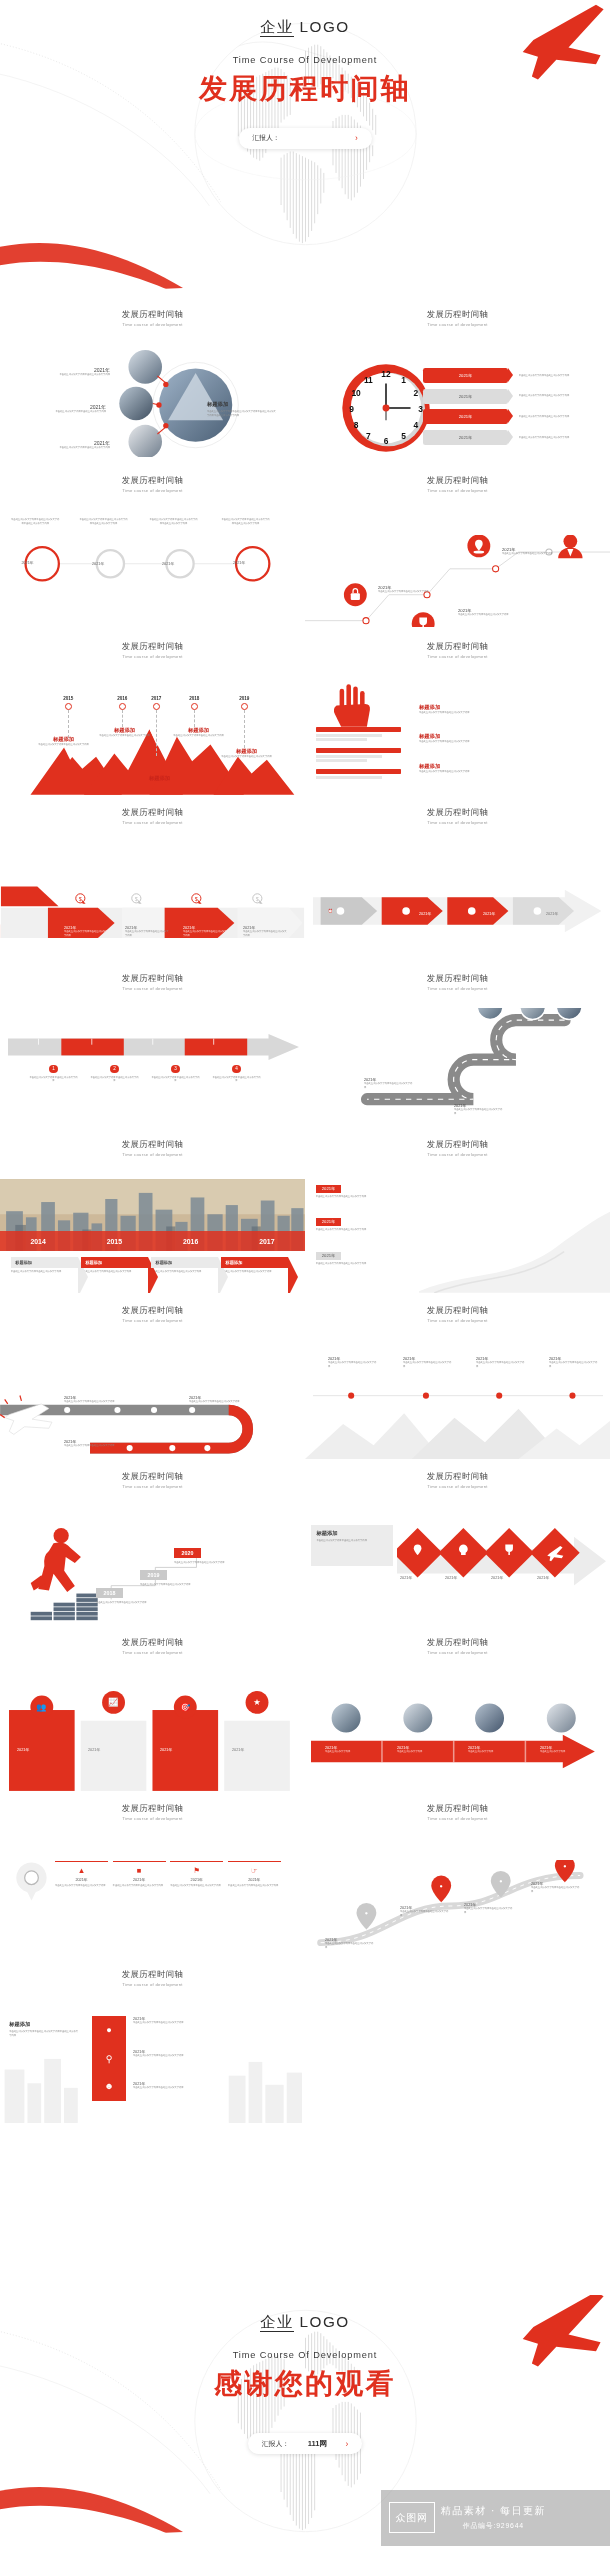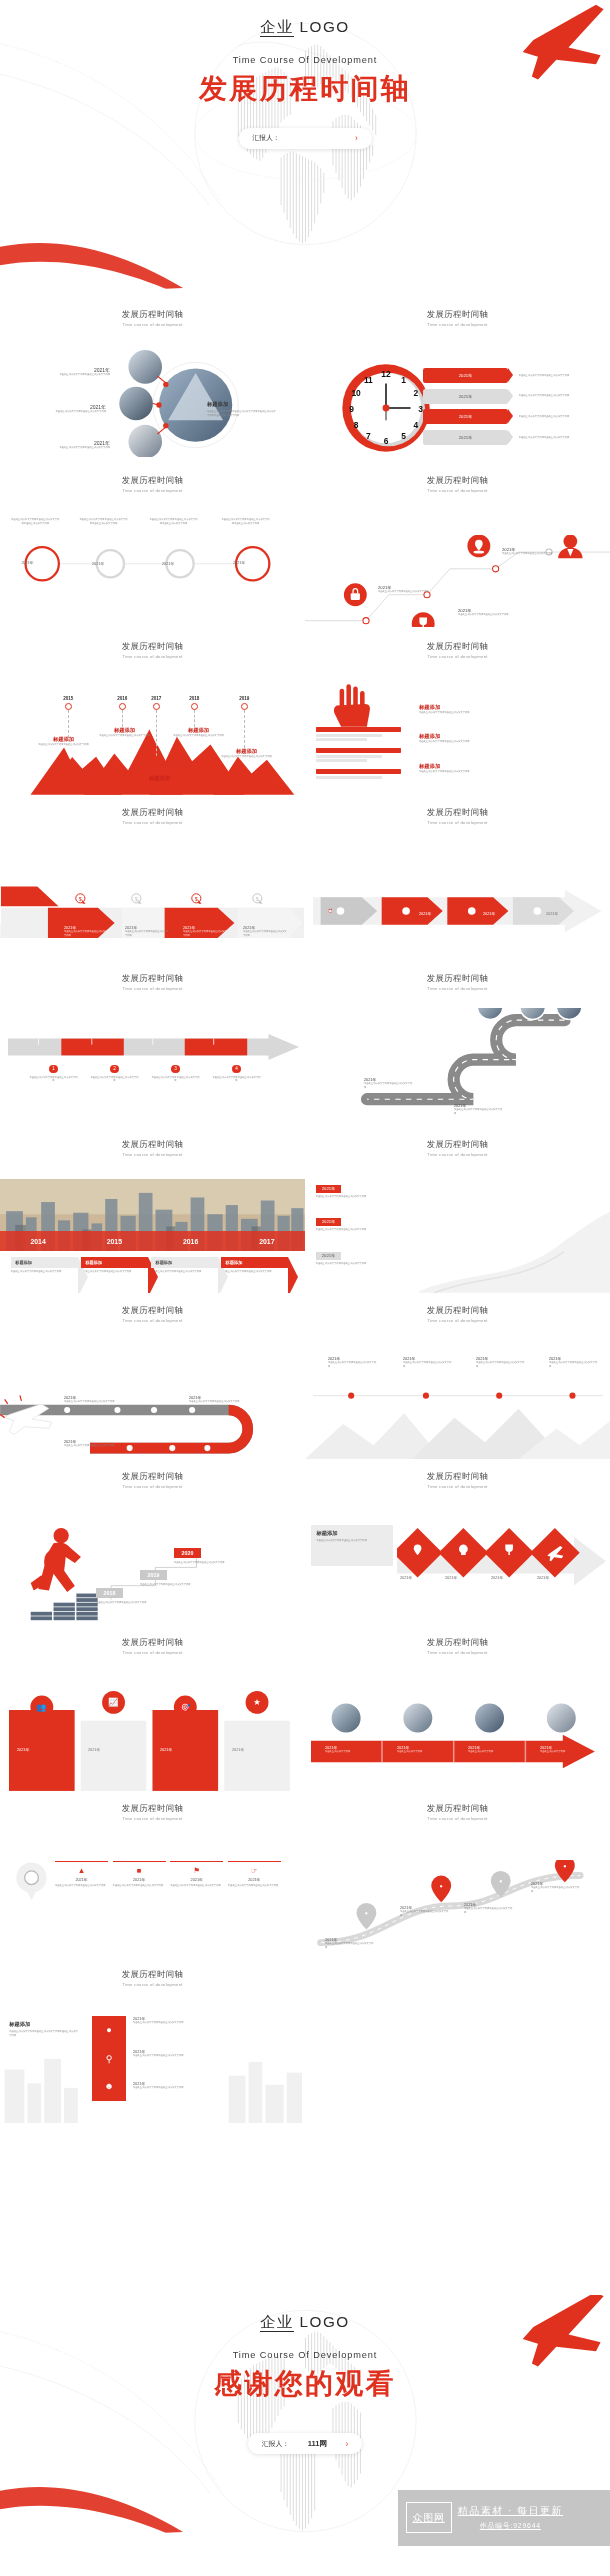--- a/index.html
+++ b/index.html
@@ -57,23 +57,23 @@
   .pill.g:after{ border-left:5.3px solid #dcdcdc; }
 
   .arrowbox { position:relative; height:40px; display:flex; align-items:center; padding-left:7.6px; }
   .arrowbox:after{ content:""; position:absolute; right:-10px; top:0; border-top:20px solid transparent; border-bottom:20px solid transparent; }
   .arrowbox.r:after{ border-left:10px solid #e0301e; }
   .arrowbox.g:after{ border-left:10px solid #eaeaea; }
 
   
   .closing { position:absolute; top:2295px; left:0; width:610px; height:281px; overflow:hidden; background:#fff;}
   .wm {
-    position:absolute; right:0; bottom:30.5px; width:212px; height:56px;
+    position:absolute; right:0; bottom:30.5px; width:229px; height:56px;
     background: rgba(150,150,150,.55);
-    display:flex; align-items:center; gap:6.1px; padding-left:7.6px; color:#fff;text-decoration:underline;
+    display:flex; align-items:center; gap:6.1px; padding-left:7.6px; color:#fff;
   }
   .wm-logo { width:46px; height:30.5px; border:1.5px solid #fff; display:flex; align-items:center; justify-content:center; font-size:10px; letter-spacing:0.8px;}
   .wm-r1 { font-size:10px; letter-spacing:1.5px; }
   .wm-r2 { font-size:6.9px; letter-spacing:0.8px; text-align:center; margin-top:2.3px;}
 </style>
 </head>
 <body>
 
 <div class="sheet">
 

